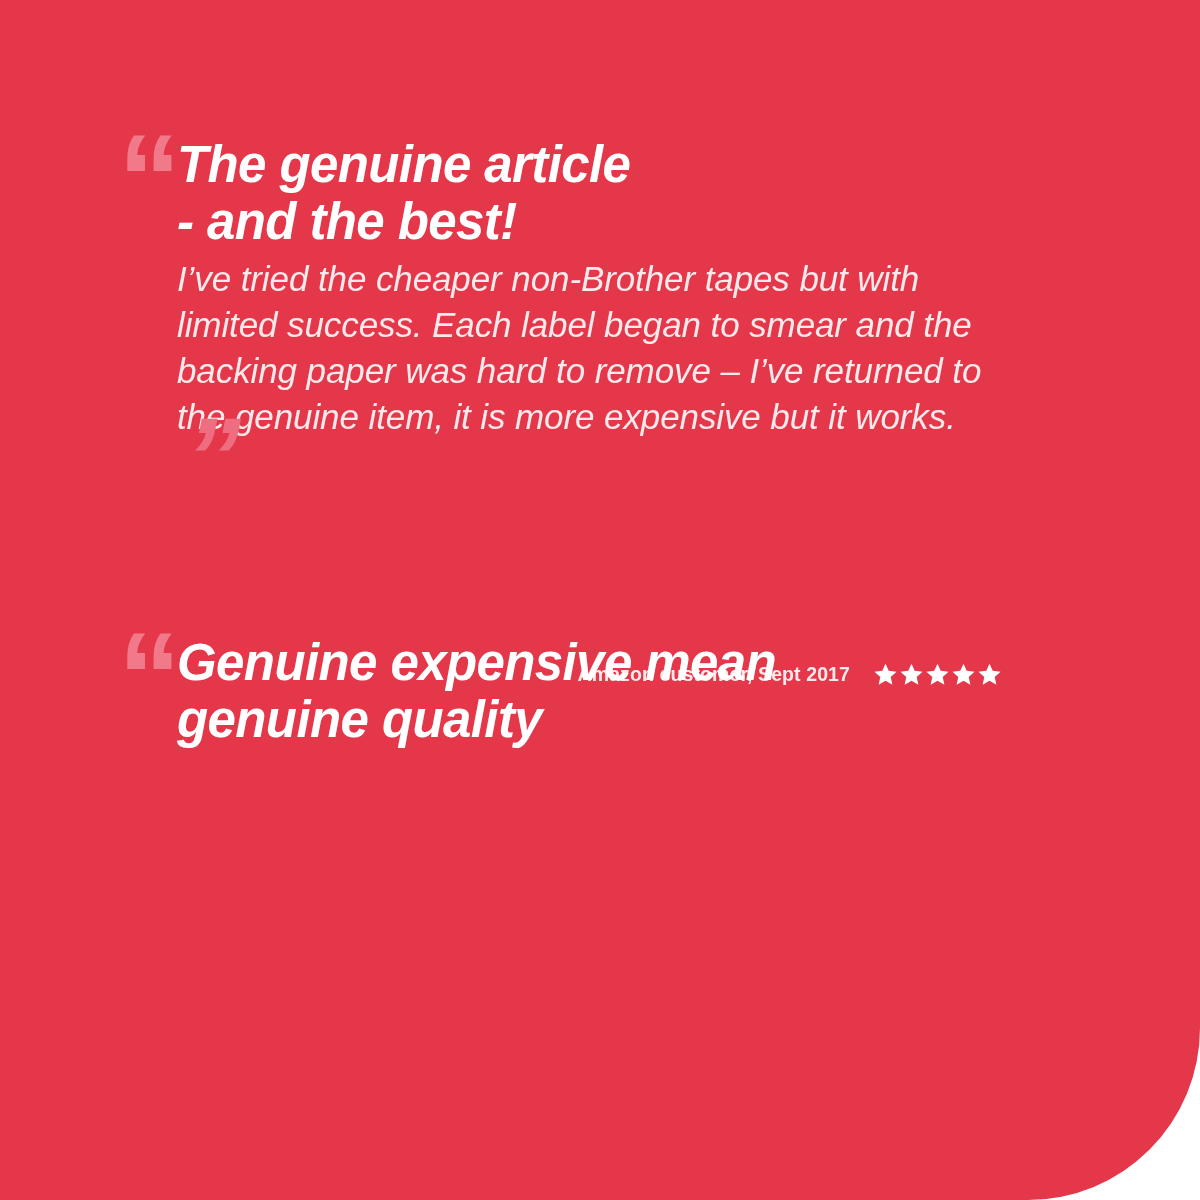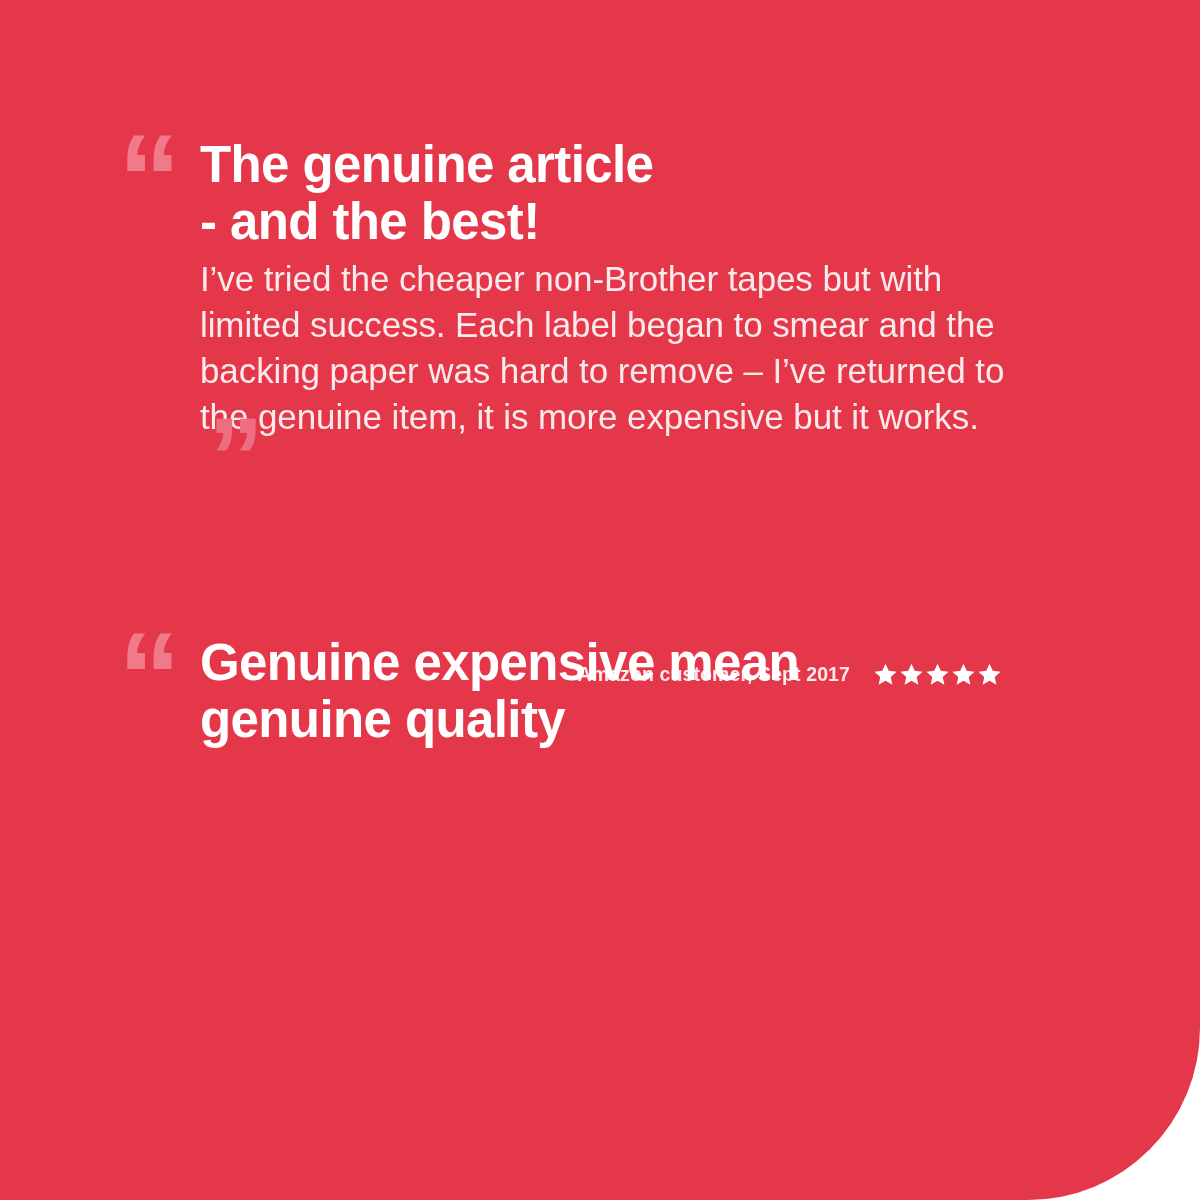--- a/index.html
+++ b/index.html
@@ -56,23 +56,24 @@
     user-select: none;
     pointer-events: none;
   }
   .quote-open span {
     display: block;
     transform: translateY(-22px);
   }
 
   .review-body {
     position: absolute;
-    left: 200px;
+    left: 177px;
     top: 0;
     width: 830px;
+    font-style: italic;
   }
 
   .review-heading {
     margin: 0;
     color: #ffffff;
     font-size: 51px;
     font-weight: 700;
     line-height: 1.12;
     letter-spacing: -0.6px;
     white-space: pre-line;

